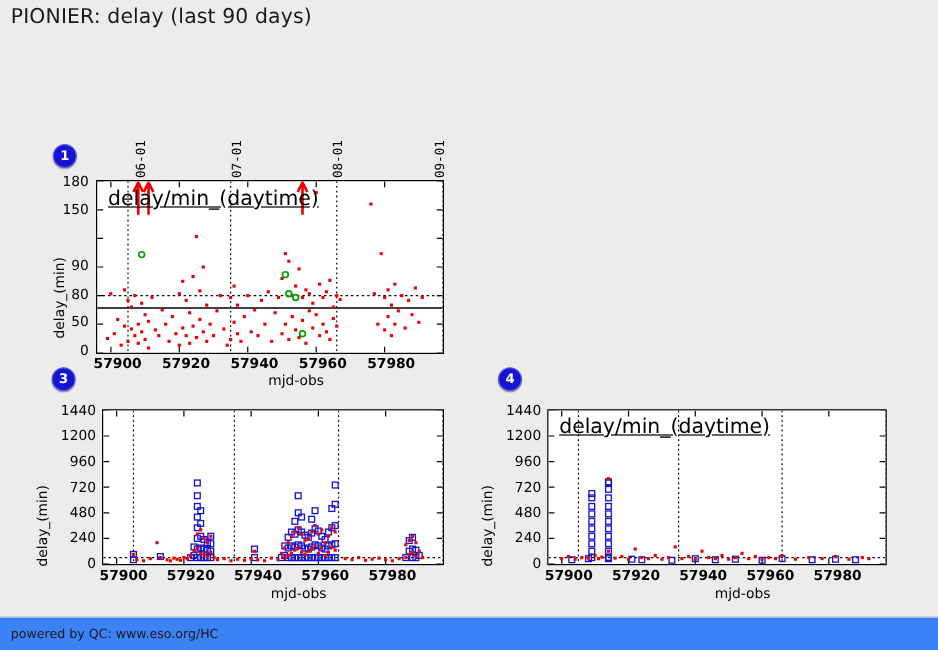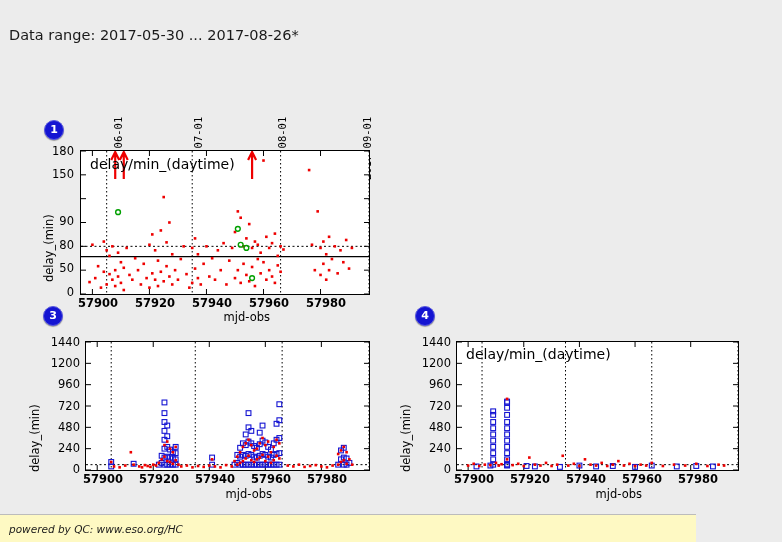--- a/index.html
+++ b/index.html
@@ -20,43 +20,43 @@
   }
   .subtitle{
     position:absolute;left:9px;top:27px;
     font-size:14.5px;color:#1a1a1a;
   }
   .canvas{
     position:absolute;left:0;top:52px;width:782px;height:462px;
     background:#ececec;
   }
   .footer{
-    position:absolute;left:0;top:514px;width:696px;height:28px;
-    background:#fef9c3;border-top:1px solid #bcbcbc;font-style:italic;
+    position:absolute;left:0;top:514px;width:782px;height:28px;
+    background:#3b82f6;border-top:1px solid #bcbcbc;
   }
   .footer-left{
     position:absolute;left:9px;top:8px;font-size:10.5px;color:#1a1a1a;
   }
   .footer-right{
     position:absolute;right:9px;top:8px;font-size:10.5px;color:#1a1a1a;
   }
   .badge{
     position:absolute;width:18px;height:18px;border-radius:50%;
     background:#1414d2;border:1px solid #5a5ae0;
     color:#ffffff;font-size:11px;font-weight:bold;
     text-align:center;line-height:18px;
     box-shadow:0 1px 1px rgba(0,0,0,0.35);
   }
   .plotframe{
     position:absolute;background:#ffffff;
     border:1.3px solid #000000;
     overflow:hidden;
   }
   .plotlabel{
-    position:absolute;font-size:14px;color:#000;white-space:nowrap;
+    position:absolute;font-size:17px;color:#000;white-space:nowrap;text-decoration:underline;
   }
   .ylabel{
     position:absolute;font-size:11.5px;color:#000;
     transform:rotate(-90deg);transform-origin:left top;white-space:nowrap;
   }
   .xlabel{
     position:absolute;font-size:11.5px;color:#000;white-space:nowrap;
     text-align:right;
   }
   .ytick{
@@ -71,21 +71,21 @@
     position:absolute;font-size:10.5px;color:#000;white-space:nowrap;
     font-family:"DejaVu Sans Mono", monospace;
     transform:rotate(-90deg);transform-origin:left top;
   }
   svg{display:block;}
 </style>
 </head>
 <body>
 
 <div class="header">
-  <div class="subtitle">Data range: 2017-05-30 ... 2017-08-26*</div>
+  <div class="title">PIONIER: delay (last 90 days)</div>
 </div>
 
 <div class="canvas">
 
   <div class="badge" style="left:44px;top:68px;">1</div>
 
   <div class="datelab" style="left:112px;top:128px;">2017-06-01</div>
   <div class="datelab" style="left:192px;top:128px;">2017-07-01</div>
   <div class="datelab" style="left:276px;top:128px;">2017-08-01</div>
   <div class="datelab" style="left:361px;top:128px;">2017-09-01</div>

